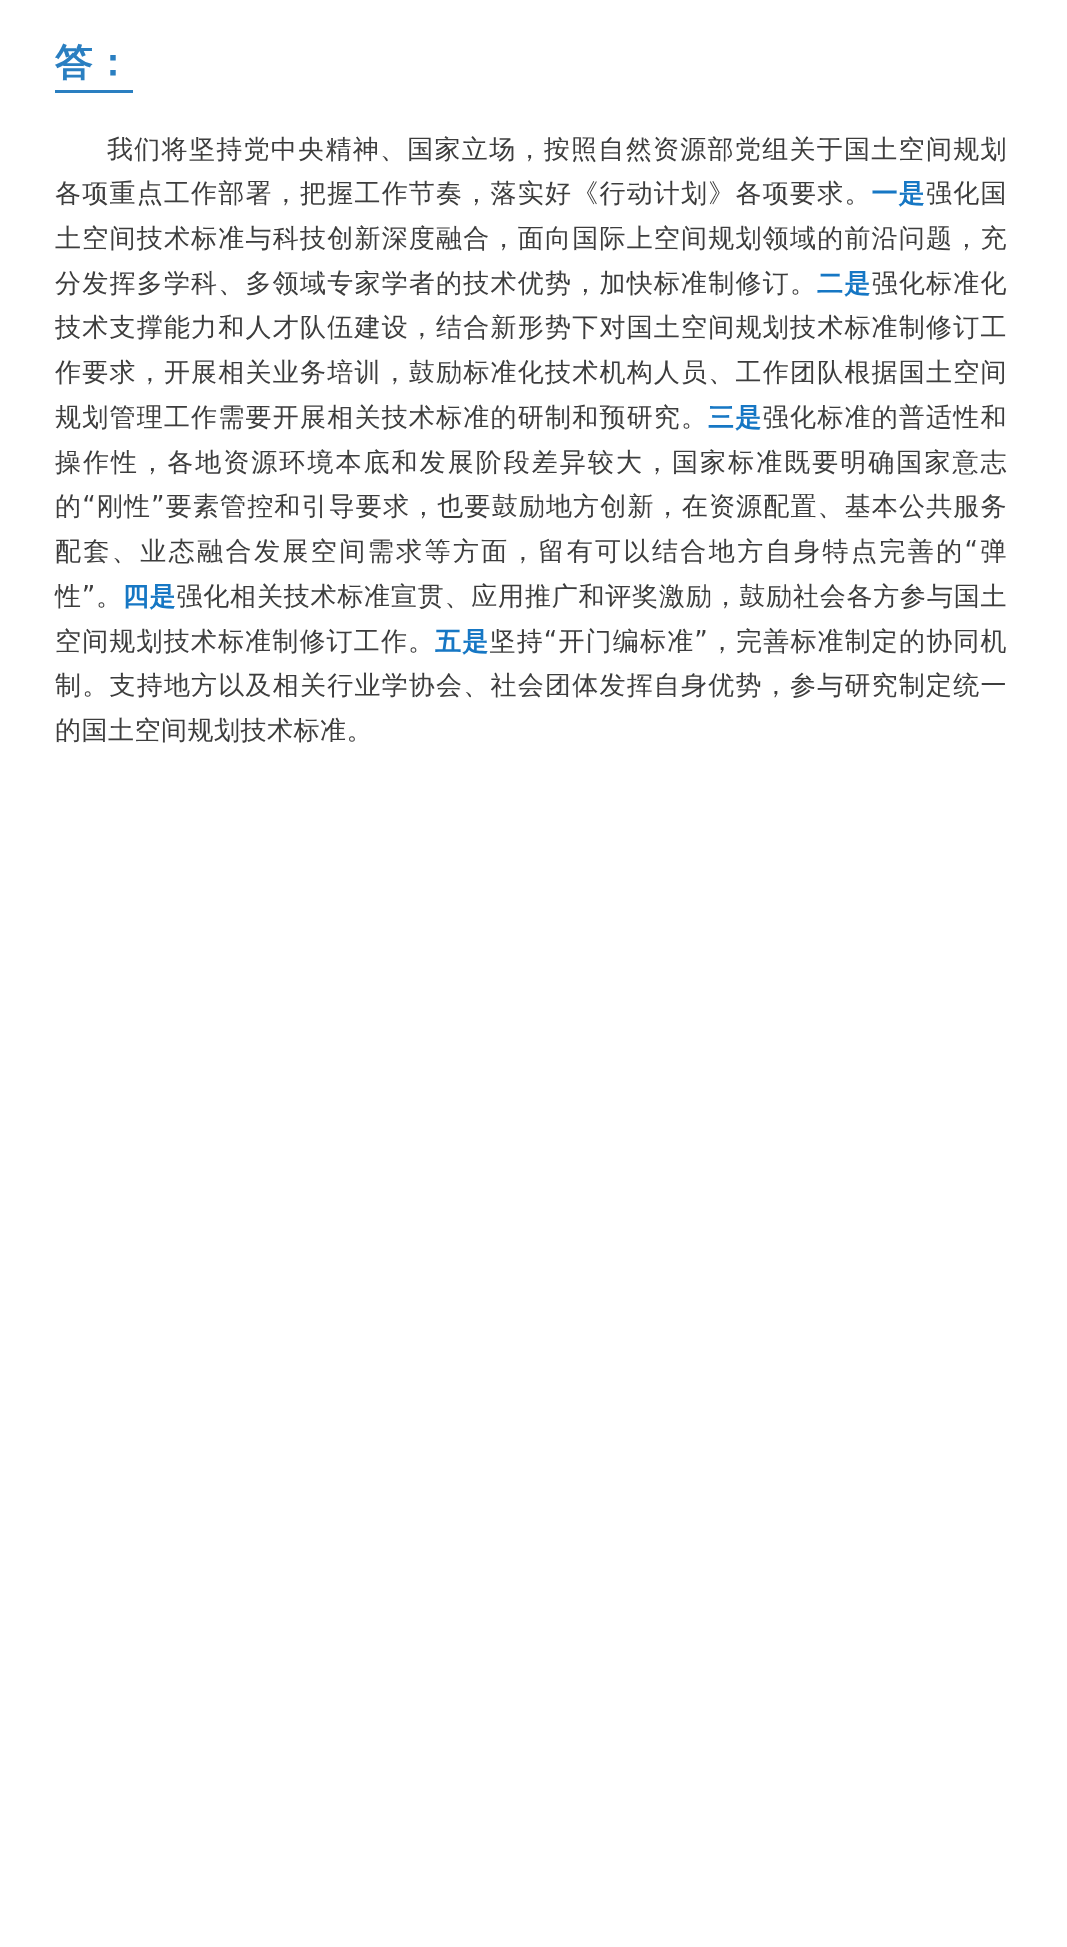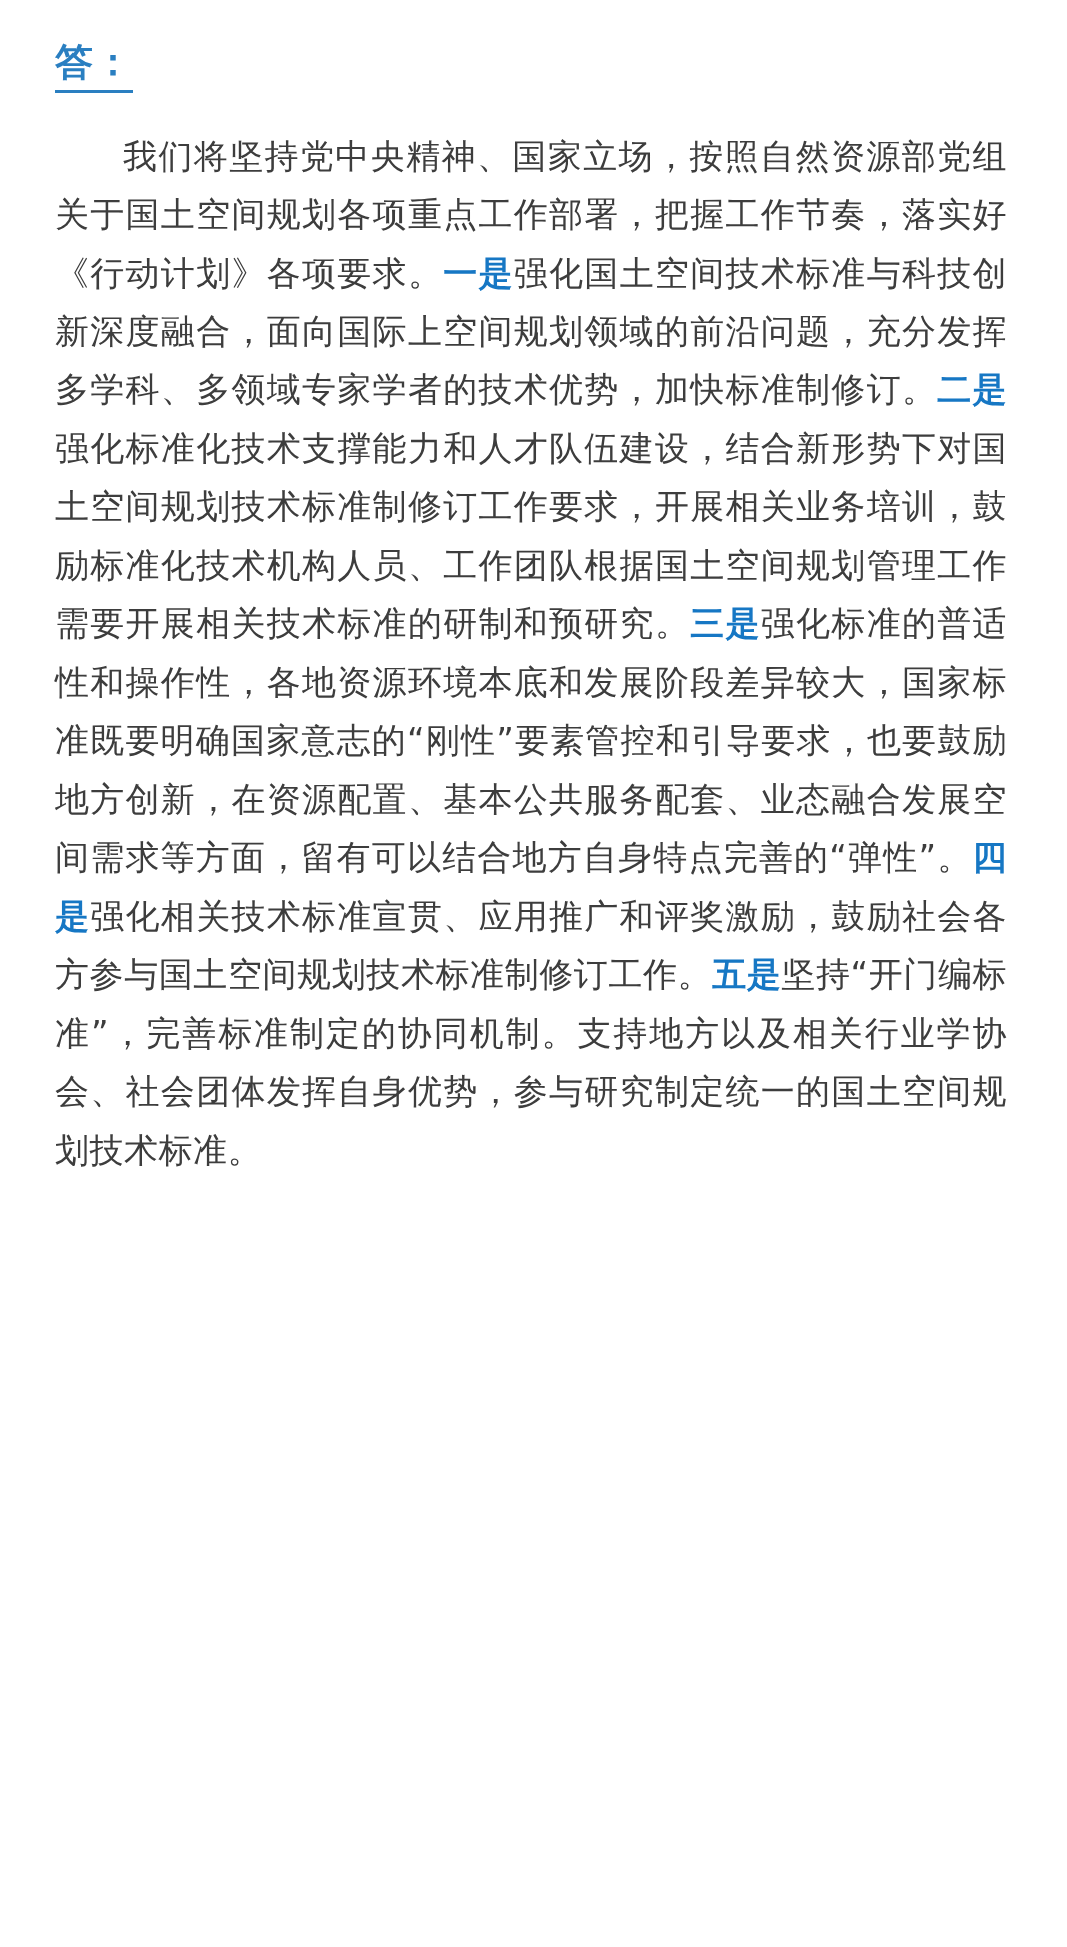--- a/index.html
+++ b/index.html
@@ -30,21 +30,21 @@
     display: inline-block;
     border-bottom: 3px solid #2a7fc1;
     padding-bottom: 4px;
     line-height: 1.2;
   }
   .heading-row {
     display: block;
   }
   .body-text {
     font-family: "DejaVu Sans", "Liberation Sans", sans-serif;
-    font-size: 34px;
+    font-size: 26px;
     line-height: 1.72;
     color: #3d3d3d;
     text-align: justify;
     text-justify: inter-ideograph;
     text-indent: 2em;
     letter-spacing: 0.5px;
     margin: 0;
   }
   .kw {
     color: #1677c4;

